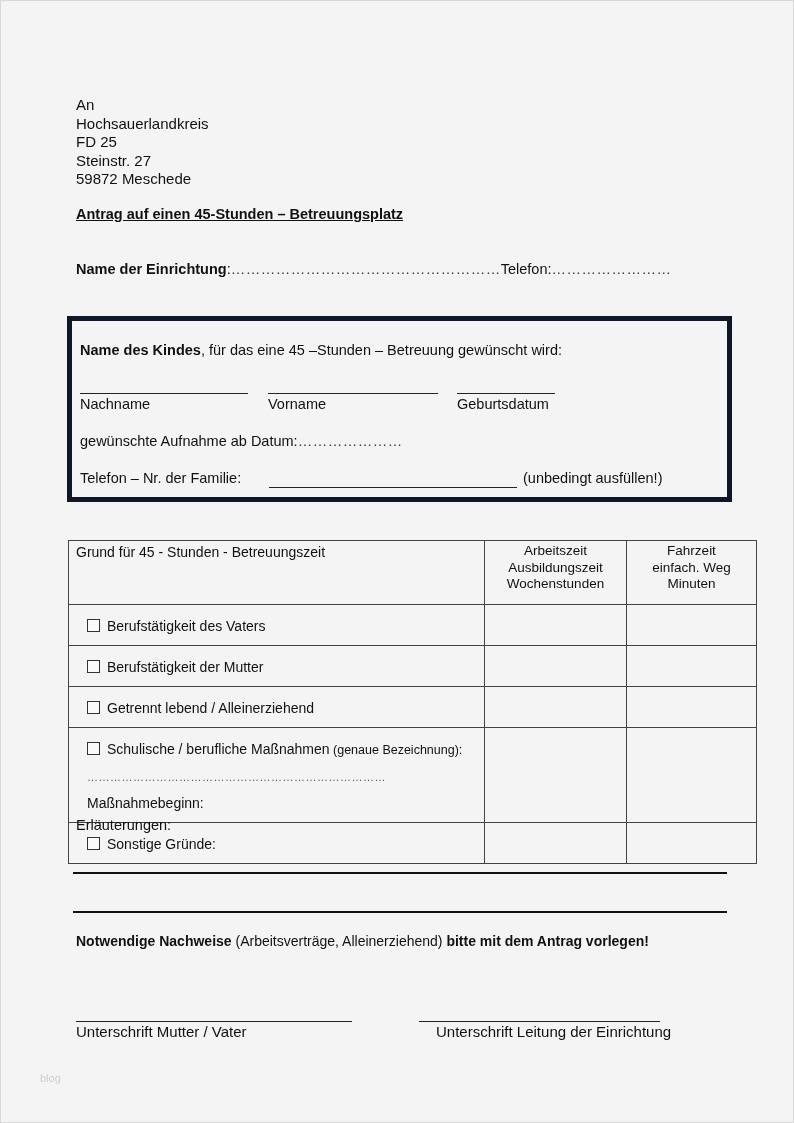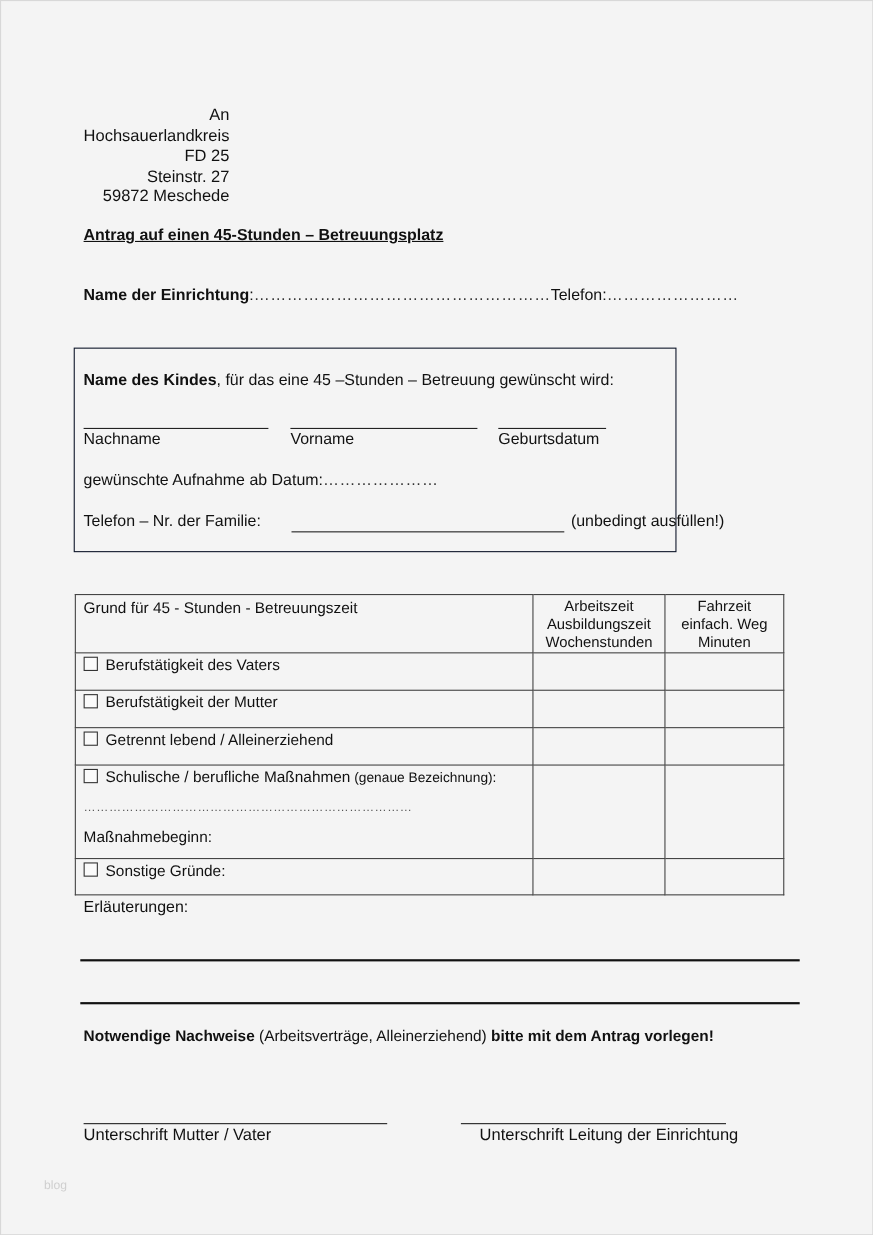--- a/index.html
+++ b/index.html
@@ -9,41 +9,41 @@
     position: relative;
     overflow: hidden;
     font-family: "Liberation Sans", sans-serif;
     color: #111;
   }
   .page-border {
     position: absolute; left: 0; top: 0; width: 792px; height: 1121px;
     border: 1px solid #d8d8d8;
   }
   .abs { position: absolute; }
-  .addr { left: 76px; top: 96px; font-size: 15px; line-height: 18.5px; text-align: right; }
+  .addr { left: 76px; top: 96px; font-size: 15px; line-height: 18.5px; }
   .title { left: 76px; top: 206px; font-size: 14.5px; font-weight: bold; text-decoration: underline; }
   .einr { left: 76px; top: 261px; font-size: 14.5px; white-space: nowrap; }
   .einr b { font-weight: bold; }
   .dots { color: #333; letter-spacing: 0.5px; }
   .box1 {
-    left: 67px; top: 316px; width: 548px; height: 186px;
-    border: 1px solid #0f172a;
+    left: 67px; top: 316px; width: 665px; height: 186px;
+    border: 5px solid #0f172a;
     box-sizing: border-box;
   }
   .box1 .line { position: absolute; font-size: 14.5px; white-space: nowrap; }
   .uline { position: absolute; border-top: 1px solid #222; height: 0; }
   table.grund {
     position: absolute; left: 68px; top: 540px;
     border-collapse: collapse;
     font-size: 14px;
   }
   table.grund td, table.grund th {
     border: 1px solid #444;
     vertical-align: top;
-    padding: 0;
+    padding: 11px;
     font-weight: normal;
   }
   table.grund th.c1 { text-align: left; padding: 3px 0 0 7px; }
   table.grund th.c2, table.grund th.c3 { text-align: center; font-size: 13.5px; line-height: 16.5px; padding-top: 2px; }
   .cb {
     display: inline-block; width: 11px; height: 11px; border: 1px solid #333;
     vertical-align: -1px; margin-right: 7px; background: #fafafa;
   }
   .celltext { padding: 2px 0 0 7px; white-space: nowrap; }
   .small { font-size: 12.5px; }

